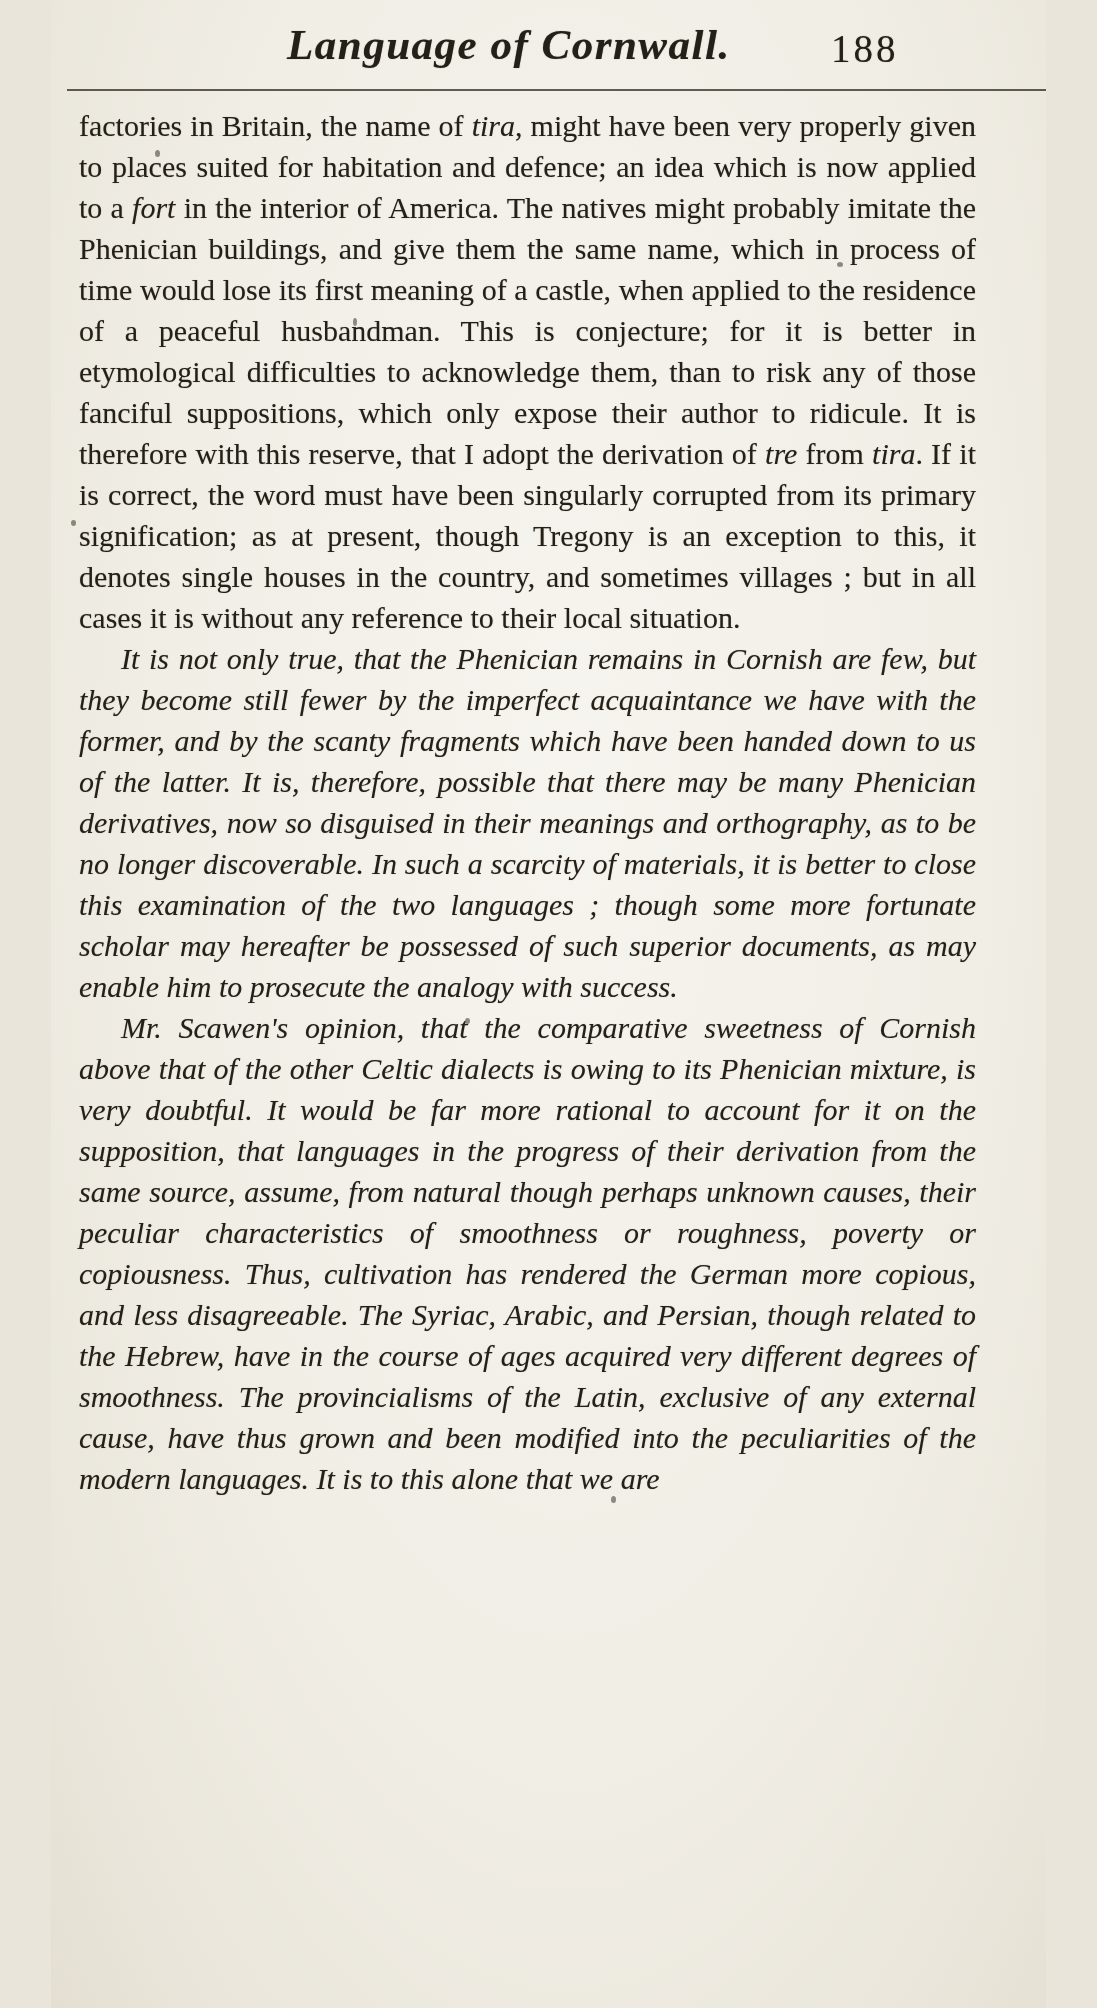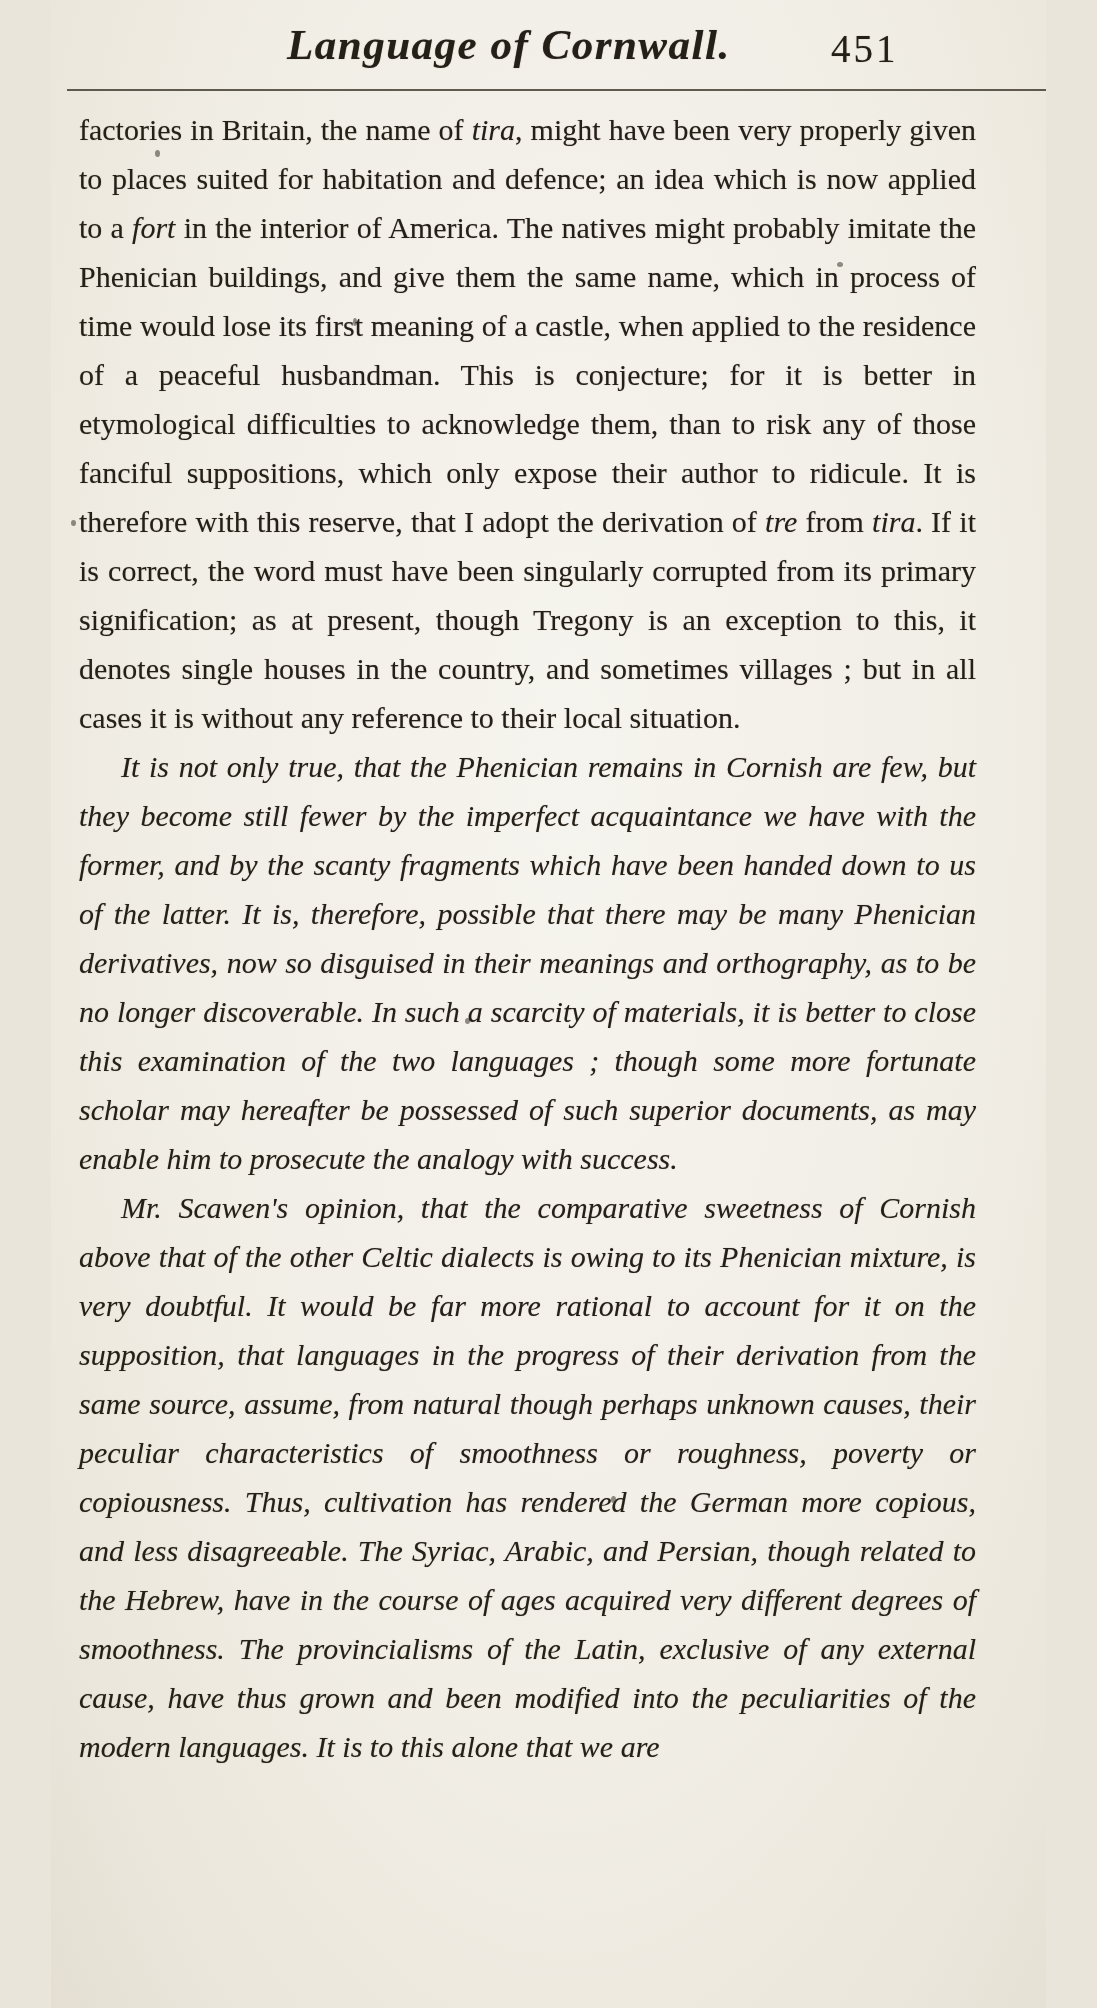--- a/index.html
+++ b/index.html
@@ -47,21 +47,21 @@
     left: 16px;
     top: 89px;
     width: 1046px;
     height: 2px;
     background: #464034;
     opacity: 0.85;
   }
   .page-body {
     padding: 15px 70px 0 28px;
     font-size: 30px;
-    line-height: 49px;
+    line-height: 41px;
     text-align: justify;
     text-shadow: 0 0 1px rgba(45, 35, 20, 0.35);
   }
   .page-body p {
     margin: 0;
   }
   .page-body p.indent {
     text-indent: 42px;
     font-style: italic;
   }
@@ -75,21 +75,21 @@
     opacity: 0.55;
   }
 </style>
 </head>
 <body>
 
 <div class="page">
 
   <div class="header">
     <div class="running-title">Language of Cornwall.</div>
-    <div class="page-number">451</div>
+    <div class="page-number">188</div>
     <div class="header-rule"></div>
   </div>
 
   <div class="page-body">
       <p><span>factories in Britain, the name of </span><i>tira</i><span>, might have been very properly given to places suited for habitation and defence; an idea which is now applied to a </span><i>fort</i><span> in the interior of America.  The natives might probably imitate the Phenician buildings, and give them the same name, which in process of time would lose its first meaning of a castle, when applied to the residence of a peaceful husbandman.  This is conjecture; for it is better in etymological difficulties to acknowledge them, than to risk any of those fanciful suppositions, which only expose their author to ridicule.  It is therefore with this reserve, that I adopt the derivation of </span><i>tre</i><span> from </span><i>tira</i><span>.  If it is correct, the word must have been singularly corrupted from its primary signification; as at present, though Tregony is an exception to this, it denotes single houses in the country, and sometimes villages ; but in all cases it is without any reference to their local situation.</span></p>
       <p class="indent"><span>It is not only true, that the Phenician remains in Cornish are few, but they become still fewer by the imperfect acquaintance we have with the former, and by the scanty fragments which have been handed down to us of the latter.  It is, therefore, possible that there may be many Phenician derivatives, now so disguised in their meanings and orthography, as to be no longer discoverable.  In such a scarcity of materials, it is better to close this examination of the two languages ; though some more fortunate scholar may hereafter be possessed of such superior documents, as may enable him to prosecute the analogy with success.</span></p>
       <p class="indent"><span>Mr. Scawen's opinion, that the comparative sweetness of Cornish above that of the other Celtic dialects is owing to its Phenician mixture, is very doubtful.  It would be far more rational to account for it on the supposition, that languages in the progress of their derivation from the same source, assume, from natural though perhaps unknown causes, their peculiar characteristics of smoothness or roughness, poverty or copiousness.  Thus, cultivation has rendered the German more copious, and less disagreeable.  The Syriac, Arabic, and Persian, though related to the Hebrew, have in the course of ages acquired very different degrees of smoothness.  The provincialisms of the Latin, exclusive of any external cause, have thus grown and been modified into the peculiarities of the modern languages.  It is to this alone that we are</span></p>
     </div>
 
   <div class="ink-speck" style="left:104px; top:150px; width:5px; height:7px;"></div>

